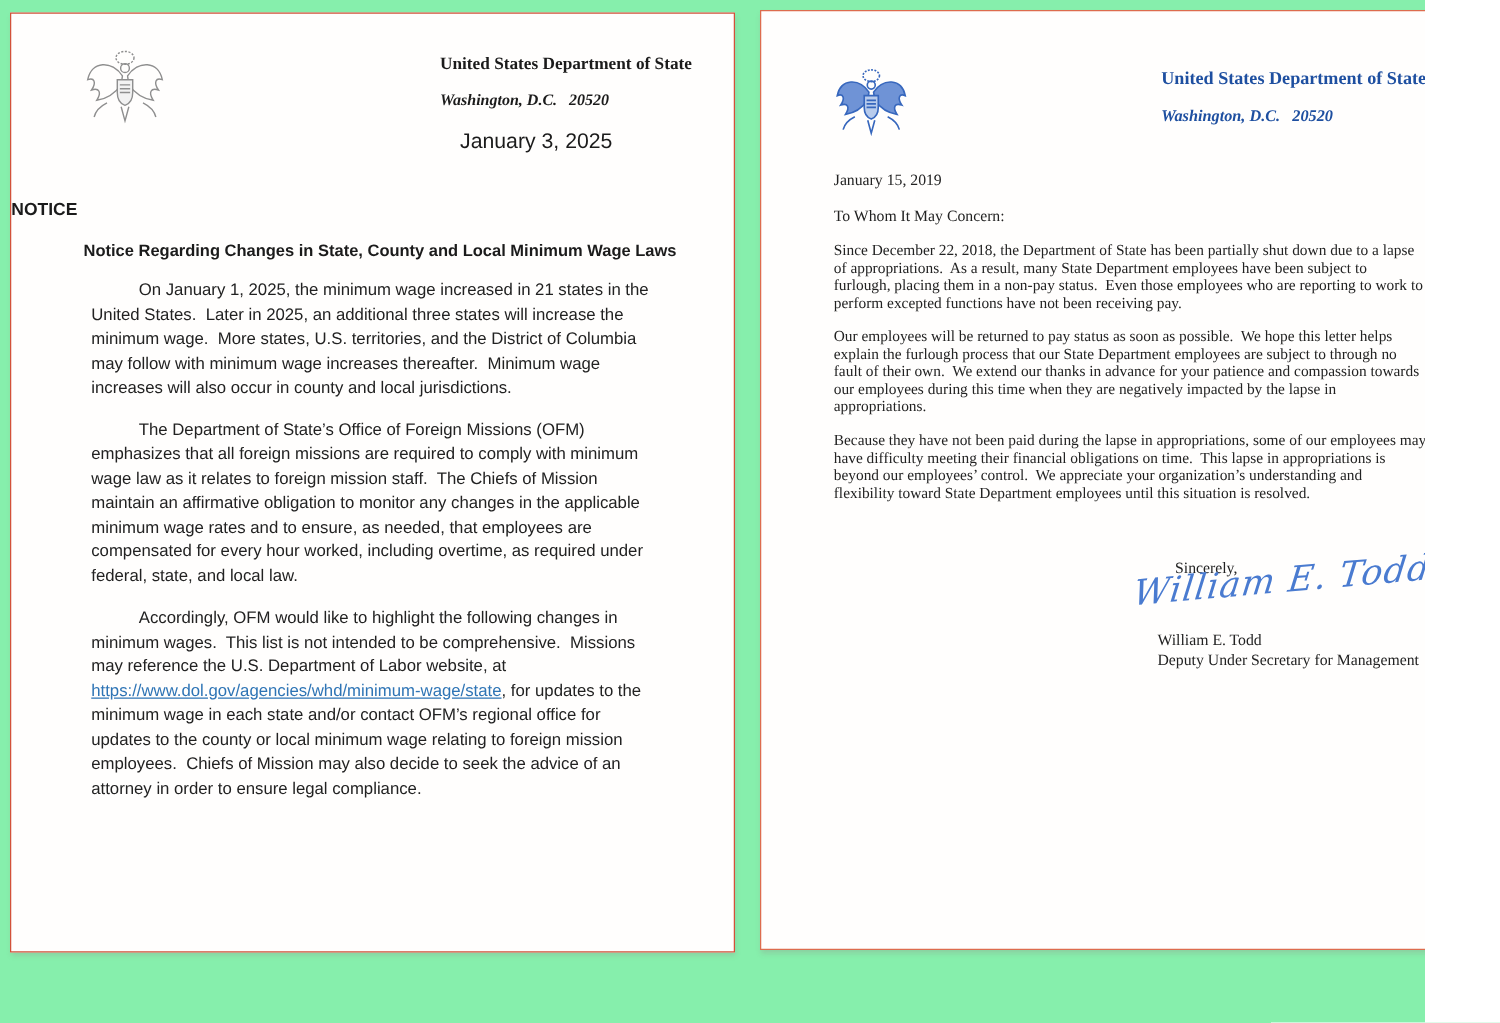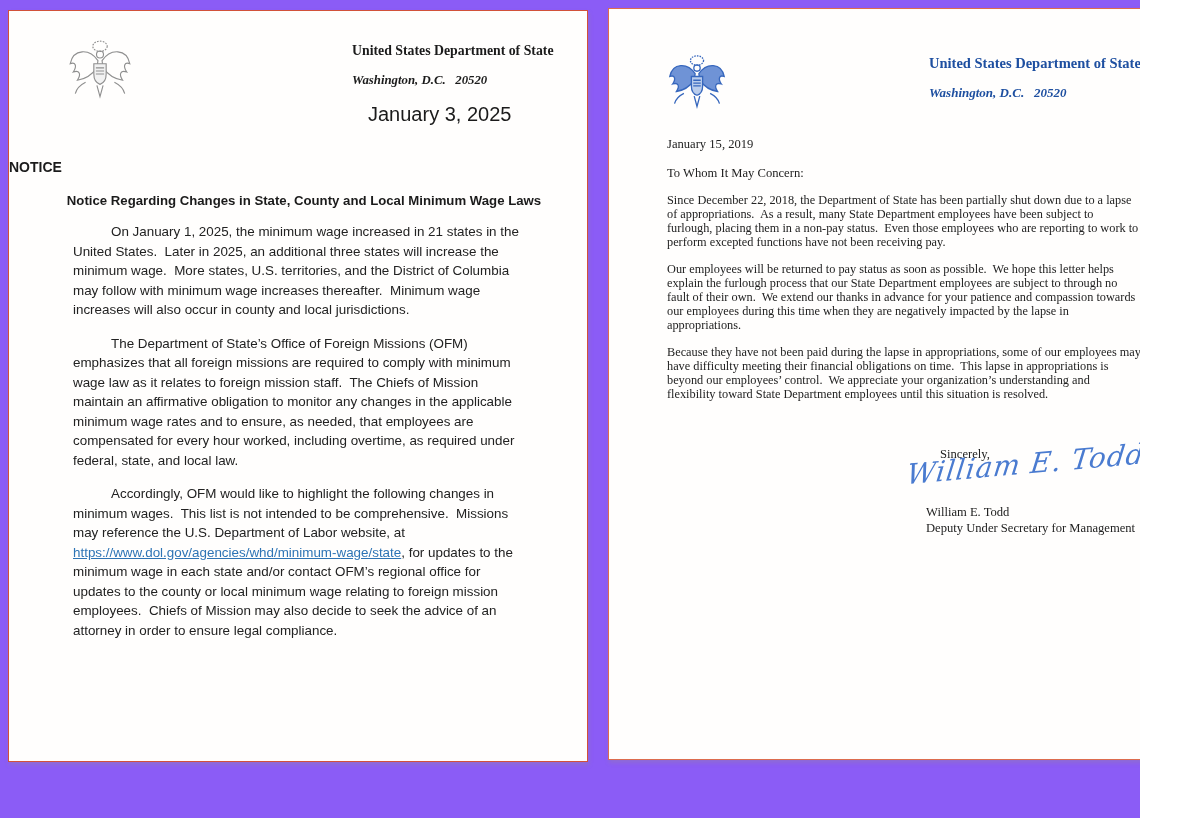--- a/index.html
+++ b/index.html
@@ -5,21 +5,21 @@
   html, body {
     margin: 0;
     padding: 0;
     background: #ffffff;
     font-family: "Liberation Sans", sans-serif;
   }
   .canvas {
     position: relative;
     width: 1140px;
     height: 818px;
-    background: #8b5cf6;
+    background: #86efac;
     overflow: hidden;
     text-decoration: underline;
   }
   .page {
     position: absolute;
     background: #fffefd;
     box-shadow: 1px 3px 4px rgba(150, 140, 135, 0.30);
   }
   .page-left {
     left: 8px; top: 10px;
@@ -56,21 +56,21 @@
     font-family: "Liberation Serif", serif;
     font-weight: bold; font-size: 13.8px; white-space: nowrap;
   }
   .lh-left .lh-address {
     font-family: "Liberation Serif", serif;
     font-weight: bold; font-style: italic; font-size: 12.8px;
     margin-top: 14px; white-space: pre;
   }
   .lh-left .lh-date {
     font-family: "Liberation Sans", sans-serif;
-    font-size: 20px; margin-top: 15px; padding-left: 16px;
+    font-size: 17px; margin-top: 15px; padding-left: 16px;
   }
   .notice-label {
     position: absolute; left: 0; right: 0; top: 148px;
     text-align: left; font-weight: bold; font-size: 14px; color: #1b1b1b;
   }
   .notice-title {
     position: absolute; left: 30px; right: 18px; top: 182px;
     text-align: center; font-weight: bold; font-size: 13.2px; color: #1b1b1b;
   }
   .left-body {

